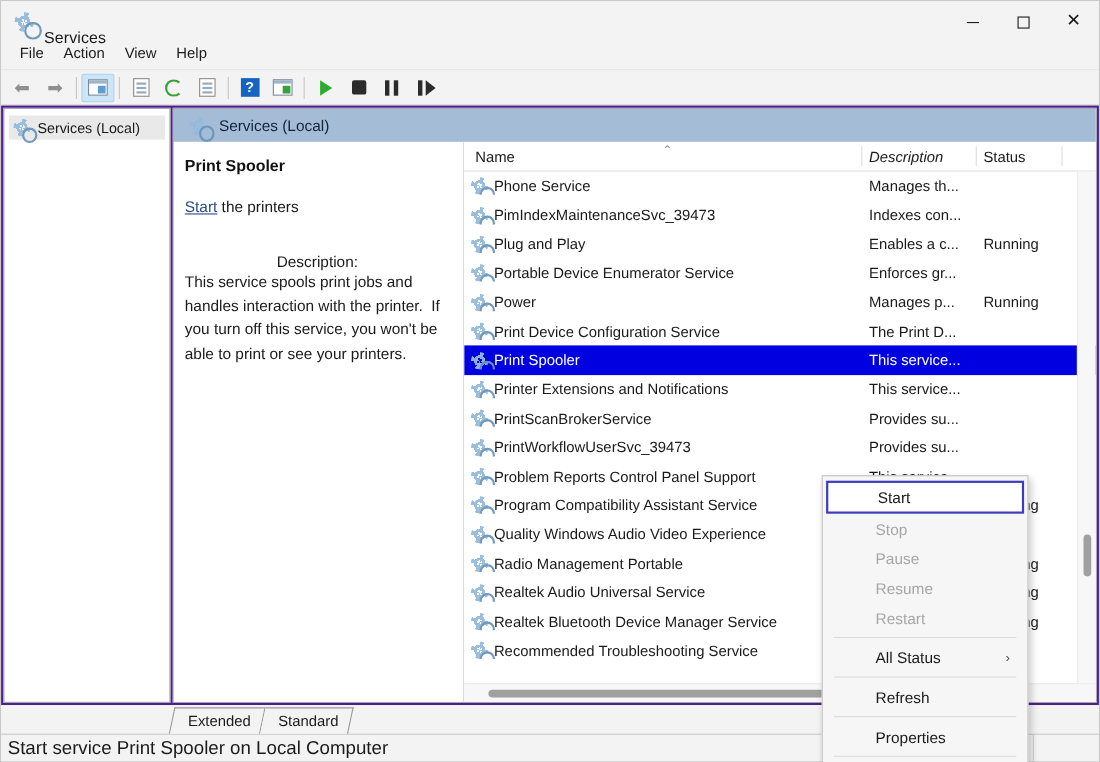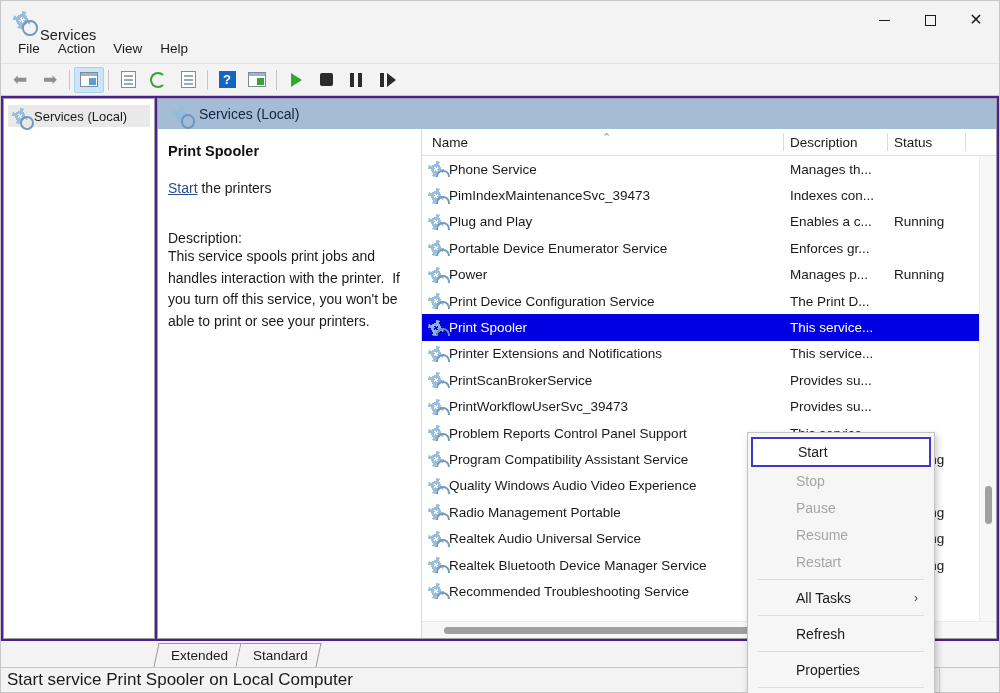--- a/index.html
+++ b/index.html
@@ -117,42 +117,42 @@
   .details {
     width: 264px; flex: 0 0 264px;
     background: #ffffff;
     padding: 14px 12px 0 10px;
     border-right: 1px solid #d8d8d8;
     overflow: hidden;
   }
   .det-title { font-size: 14.5px; font-weight: bold; color: #111; }
   .det-action { margin-top: 21px; font-size: 14px; color: #1a1a1a; }
   .det-link { color: #2a4f87; text-decoration: underline; }
-  .det-desc-label { margin-top: 34px; font-size: 14px; color: #1a1a1a; }
+  .det-desc-label { margin-top: 34px; font-size: 14px; color: #1a1a1a; text-align: center; }
   .det-desc { font-size: 14px; color: #1a1a1a; line-height: 1.55; white-space: pre-wrap; }
 
   
   .listwrap {
     flex: 1 1 auto; min-width: 0;
     display: flex; flex-direction: column;
     background: #ffffff;
     position: relative;
     border-top-left-radius: 7px;
   }
   .list-head {
     height: 27px; flex: 0 0 27px;
     display: flex; align-items: center;
     border-bottom: 1px solid #e0e0e0;
     background: #ffffff;
     position: relative;
   }
   .col { font-size: 13.5px; color: #1a1a1a; position: relative; height:100%; display:flex; align-items:center;}
   .col .vsep { position:absolute; right:0; top:4px; bottom:4px; width:1px; background:#dcdcdc;}
   .col-name  { width: 362px; padding-left: 10px; }
-  .col-desc  { width: 104px; padding-left: 6px; }
+  .col-desc  { width: 104px; padding-left: 6px; font-style: italic; }
   .col-status{ width: 78px;  padding-left: 6px; }
   .sortarrow {
     position:absolute; left:180px; top:3px;
     font-size: 11px; color:#8a8a8a; line-height:1;
   }
   .rows { flex: 1 1 auto; overflow: hidden; position: relative; }
   .row {
     height: 26.4px;
     display: flex; align-items: center;
     font-size: 13.5px; color: #1a1a1a;
@@ -585,21 +585,21 @@
             <span>Pause</span>
           </div>
           <div class="ctxitem disabled">
             <span>Resume</span>
           </div>
           <div class="ctxitem disabled">
             <span>Restart</span>
           </div>
           <div class="ctxsep"></div>
           <div class="ctxitem">
-            <span>All Tasks</span>
+            <span>All Status</span>
             <span class="ctxarrow">›</span>
           </div>
           <div class="ctxsep"></div>
           <div class="ctxitem">
             <span>Refresh</span>
           </div>
           <div class="ctxsep"></div>
           <div class="ctxitem">
             <span>Properties</span>
           </div>

